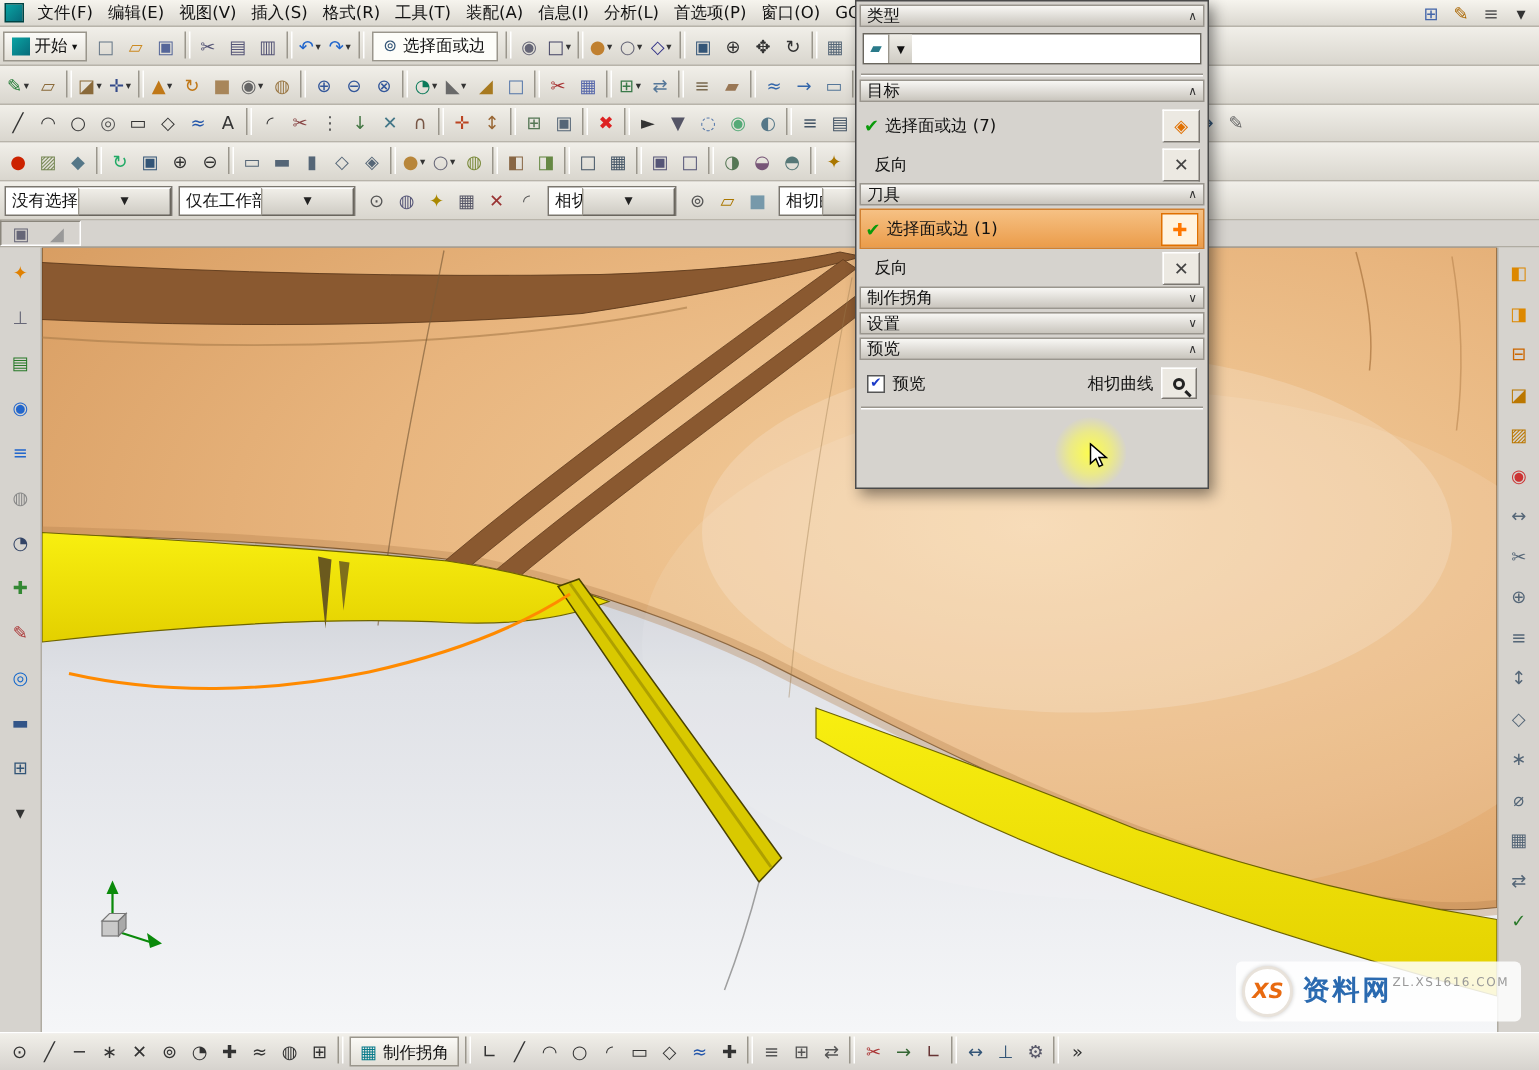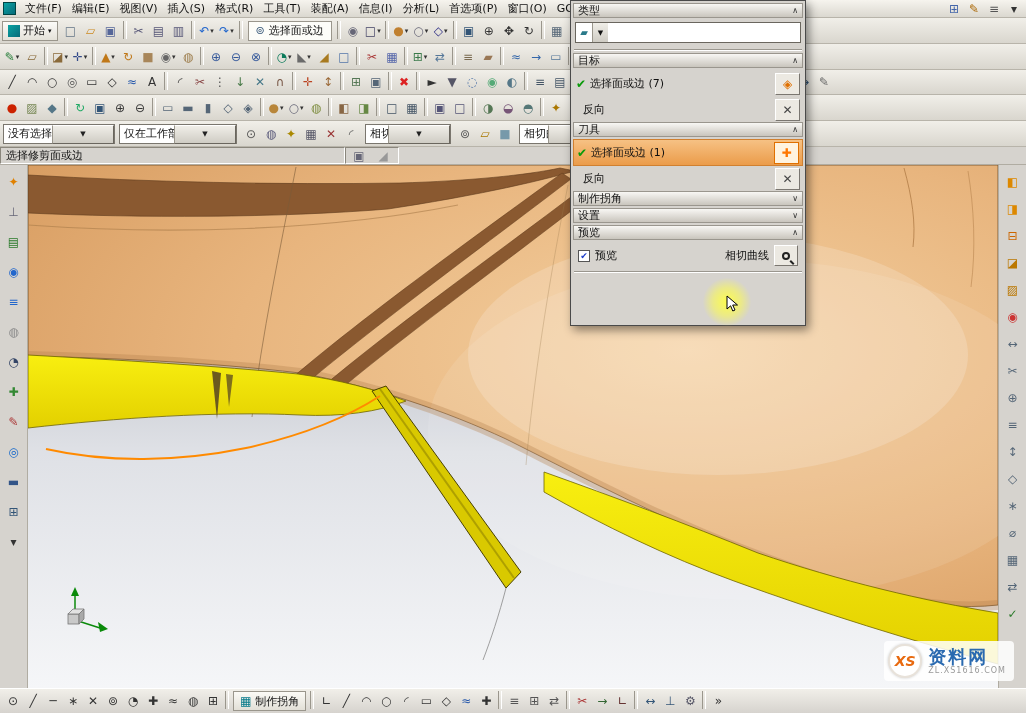--- a/index.html
+++ b/index.html
@@ -115,21 +115,21 @@
     background:radial-gradient(circle, rgba(255,255,70,.95) 0%, rgba(255,255,70,.5) 42%, rgba(255,255,70,0) 72%); }
   .cursor { position:absolute; left:726px; top:295px; z-index:60; pointer-events:none; }
 
   .watermark { position:absolute; right:12px; bottom:32px; z-index:40; display:flex;
     align-items:center; gap:6px; background:rgba(255,255,255,.85); padding:3px 8px 3px 4px;
     border-radius:4px; }
   .wm-logo { width:34px; height:34px; border-radius:50%; background:#fff;
     border:2px solid #e8e2da; box-shadow:0 0 3px rgba(0,0,0,.2); display:flex;
     align-items:center; justify-content:center; font-style:italic; font-weight:bold;
     color:#e86a10; font-size:14px; }
-  .wm-text { display:flex; flex-direction:column; line-height:1.1; }
+  .wm-text { display:flex; line-height:1.1; }
   .wm-site { color:#2a6ab0; font-weight:bold; font-size:18px; letter-spacing:2px; }
   .wm-url { color:#999; font-size:8px; letter-spacing:1px; }
 </style>
 </head>
 <body>
 
 <div class="menubar">
   <span class="app-logo"></span>
   <span style="display:flex;">
       <span class="menu-item">文件(F)</span>
@@ -684,21 +684,20 @@
       <span class="ticon">
         <span class="glyph" style="color: rgb(68, 68, 68);">◇</span>
       </span>
       <span class="ticon">
         <span class="glyph" style="color: rgb(68, 68, 68);">▨</span>
       </span>
     </span>
 </div>
 
 <div class="statusbar">
-  <div class="spanel sp1">选择修剪面或边</div>
   <div class="spanel sp3">
       <span class="ticon">
         <span class="glyph" style="color: rgb(102, 102, 119);">▣</span>
       </span>
       <span class="ticon">
         <span class="glyph" style="color: rgb(153, 153, 153);">◢</span>
       </span>
     </div>
 </div>
 

